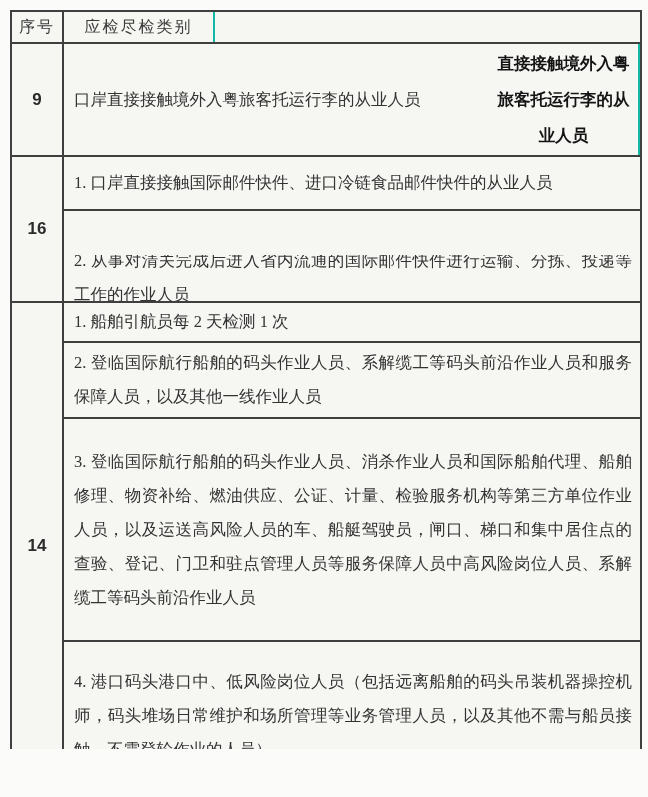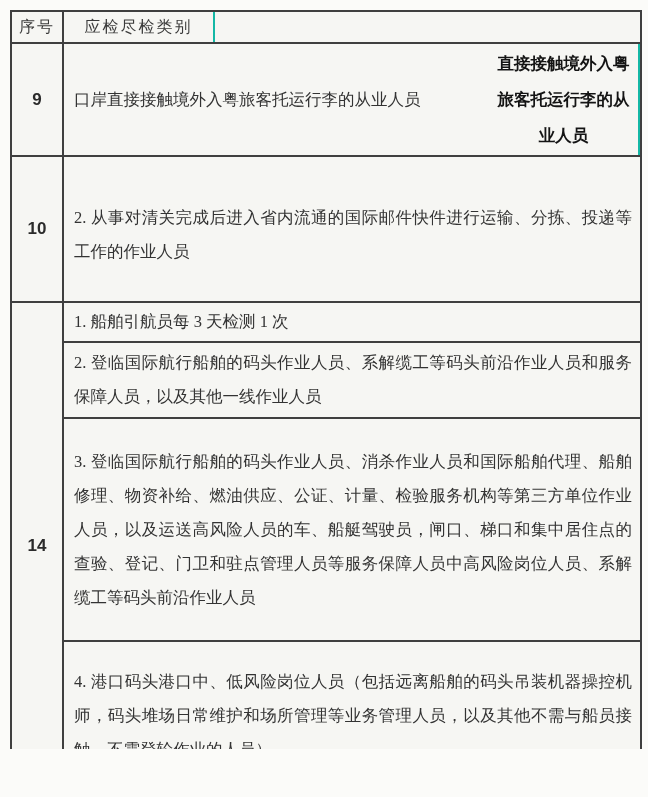--- a/index.html
+++ b/index.html
@@ -114,30 +114,31 @@
 
     <div class="row row-12">
       <div class="cell c-no num">9</div>
       <div class="cell c-desc">
         <div class="desc-item h-full">口岸直接接触境外入粤旅客托运行李的从业人员</div>
       </div>
       <div class="cell c-cat cat">直接接触境外入粤旅客托运行李的从业人员</div>
     </div>
 
     <div class="row row-13">
-      <div class="cell c-no num">10</div>
+      <div class="cell c-no num">16</div>
       <div class="cell c-desc">
+        <div class="desc-item h-s1a">1. 口岸直接接触国际邮件快件、进口冷链食品邮件快件的从业人员</div>
         <div class="desc-item h-s1b">2. 从事对清关完成后进入省内流通的国际邮件快件进行运输、分拣、投递等工作的作业人员</div>
       </div>
     </div>
 
     <div class="row row-14">
       <div class="cell c-no num">14</div>
       <div class="cell c-desc">
-        <div class="desc-item h-s2a">1. 船舶引航员每 3 天检测 1 次</div>
+        <div class="desc-item h-s2a">1. 船舶引航员每 2 天检测 1 次</div>
         <div class="desc-item h-s2b">2. 登临国际航行船舶的码头作业人员、系解缆工等码头前沿作业人员和服务保障人员，以及其他一线作业人员</div>
         <div class="desc-item h-s2c">3. 登临国际航行船舶的码头作业人员、消杀作业人员和国际船舶代理、船舶修理、物资补给、燃油供应、公证、计量、检验服务机构等第三方单位作业人员，以及运送高风险人员的车、船艇驾驶员，闸口、梯口和集中居住点的查验、登记、门卫和驻点管理人员等服务保障人员中高风险岗位人员、系解缆工等码头前沿作业人员</div>
         <div class="desc-item h-s2d">4. 港口码头港口中、低风险岗位人员（包括远离船舶的码头吊装机器操控机师，码头堆场日常维护和场所管理等业务管理人员，以及其他不需与船员接触、不需登轮作业的人员）</div>
       </div>
     </div>
 
   </div>
 </div>
 
 </body></html>

